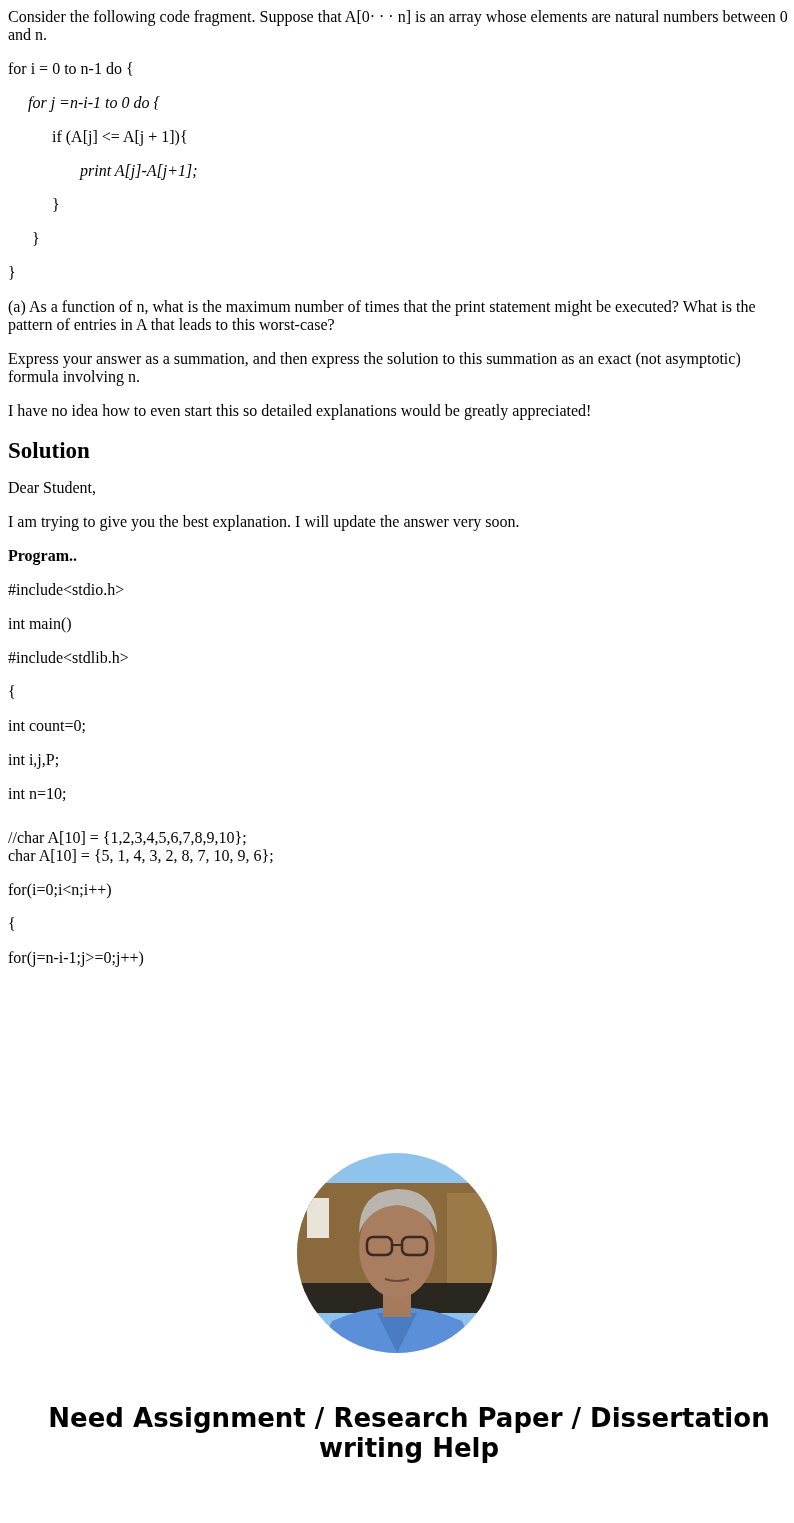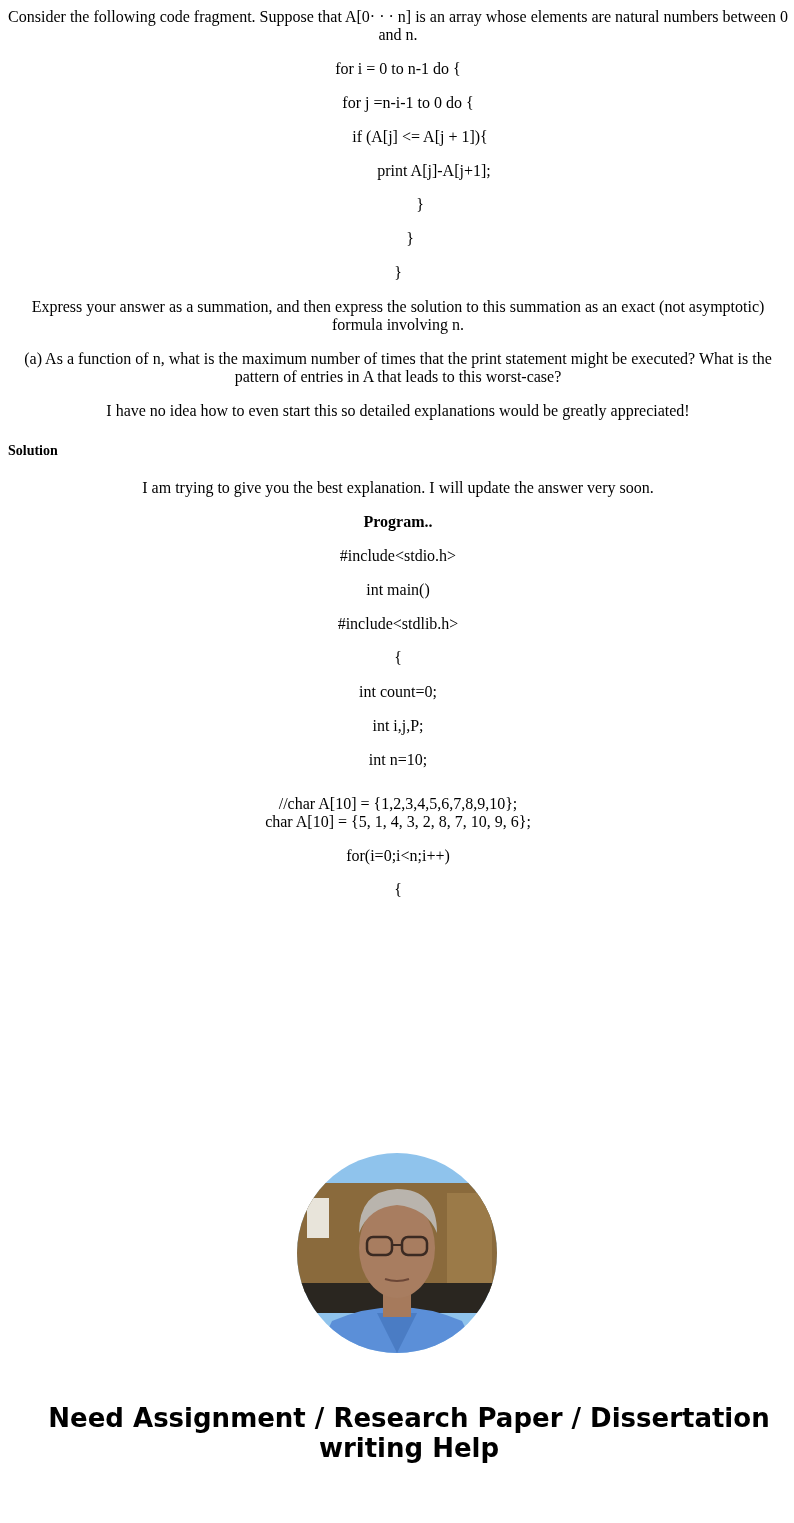--- a/index.html
+++ b/index.html
@@ -16,29 +16,28 @@
     position: absolute;
     left: 8px;
     top: 0;
     width: 780px;
     height: 1122px;
     overflow: hidden;
   }
   .content p {
     margin: 0 0 16px 0;
     line-height: 18px;
-    text-align: center;
   }
   .content p:first-child { margin-top: 8px; }
-  .i1 { padding-left: 20px; }
+  .i1 { padding-left: 20px; font-style: italic; }
   .i2 { padding-left: 44px; }
-  .i3 { padding-left: 72px; }
+  .i3 { padding-left: 72px; font-style: italic; }
   .i4 { padding-left: 24px; }
   h3.solution {
-    font-size: 14px;
+    font-size: 23px;
     font-weight: bold;
     margin: 21px 0 18px 0;
     line-height: 20px;
   }
   .tight { margin-bottom: 0 !important; }
   .avatar-wrap {
     position: absolute;
     left: 297px;
     top: 1153px;
     width: 200px;
@@ -67,42 +66,44 @@
   <p>Consider the following code fragment. Suppose that A[0· · · n] is an array whose elements are natural numbers between 0 and n.</p>
 
   <p class="">for i = 0 to n-1 do {</p>
   <p class="i1">for j =n-i-1 to 0 do {</p>
   <p class="i2">if (A[j] &lt;= A[j + 1]){</p>
   <p class="i3">print A[j]-A[j+1];</p>
   <p class="i2">}</p>
   <p class="i4">}</p>
   <p>}</p>
 
+  <p>(a) As a function of n, what is the maximum number of times that the print statement might be executed? What is the pattern of entries in A that leads to this worst-case?</p>
   <p>Express your answer as a summation, and then express the solution to this summation as an exact (not asymptotic) formula involving n.</p>
-  <p>(a) As a function of n, what is the maximum number of times that the print statement might be executed? What is the pattern of entries in A that leads to this worst-case?</p>
   <p>I have no idea how to even start this so detailed explanations would be greatly appreciated!</p>
 
   <h3 class="solution">Solution</h3>
 
+  <p>Dear Student,</p>
   <p>I am trying to give you the best explanation. I will update the answer very soon.</p>
   <p><b>Program..</b></p>
 
   <p>#include&lt;stdio.h&gt;</p>
   <p>int main()</p>
   <p>#include&lt;stdlib.h&gt;</p>
   <p>{</p>
   <p>int count=0;</p>
   <p>int i,j,P;</p>
   <p style="margin-bottom:26px">int n=10;</p>
 
   <p class="tight">//char A[10] = {1,2,3,4,5,6,7,8,9,10};</p>
   <p>char A[10] = {5, 1, 4, 3, 2, 8, 7, 10, 9, 6};</p>
 
   <p>for(i=0;i&lt;n;i++)</p>
   <p>{</p>
+  <p>for(j=n-i-1;j&gt;=0;j++)</p>
 </div>
 
 <div class="avatar-wrap">
   <svg width="200" height="200" viewBox="0 0 200 200">
     <rect x="0" y="0" width="200" height="200" fill="#8fc3ec"></rect>
     <rect x="0" y="30" width="200" height="110" fill="#8a6a3c"></rect>
     <rect x="10" y="45" width="22" height="40" fill="#e8e4da"></rect>
     <rect x="150" y="40" width="45" height="95" fill="#9b7a48"></rect>
     <rect x="0" y="130" width="200" height="30" fill="#2a2620"></rect>
     <path d="M 20 200 L 35 168 Q 100 140 165 168 L 180 200 Z" fill="#5b8fd8"></path>

